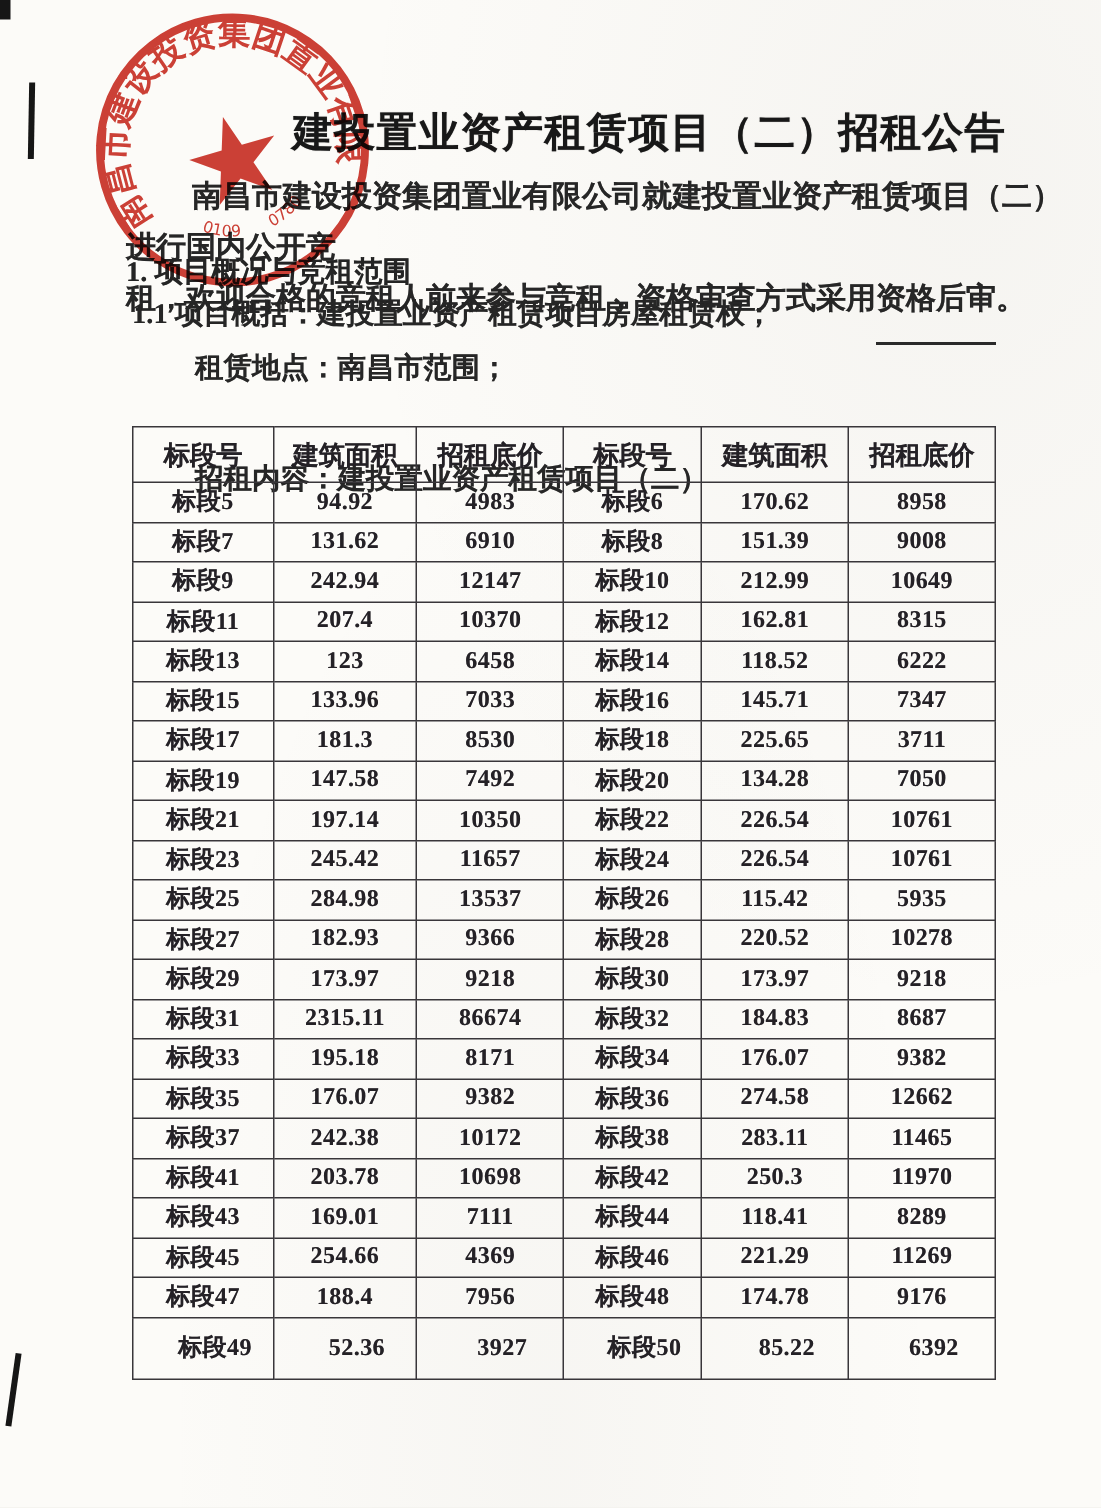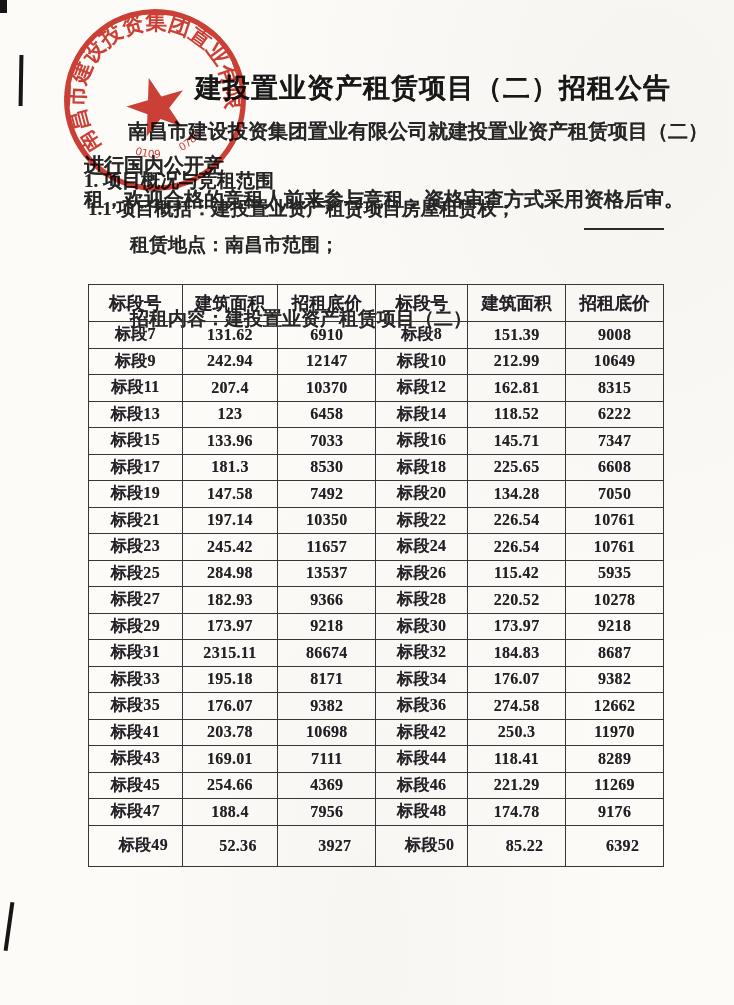--- a/index.html
+++ b/index.html
@@ -139,20 +139,28 @@
           <th>标段号</th>
           <th>建筑面积</th>
           <th>招租底价</th>
           <th>标段号</th>
           <th>建筑面积</th>
           <th>招租底价</th>
         </tr>
       </thead>
     <tbody>
         <tr>
+          <td>标段5</td>
+          <td>94.92</td>
+          <td>4983</td>
+          <td>标段6</td>
+          <td>170.62</td>
+          <td>8958</td>
+        </tr>
+        <tr>
           <td>标段7</td>
           <td>131.62</td>
           <td>6910</td>
           <td>标段8</td>
           <td>151.39</td>
           <td>9008</td>
         </tr>
         <tr>
           <td>标段9</td>
           <td>242.94</td>
@@ -184,21 +192,21 @@
           <td>标段16</td>
           <td>145.71</td>
           <td>7347</td>
         </tr>
         <tr>
           <td>标段17</td>
           <td>181.3</td>
           <td>8530</td>
           <td>标段18</td>
           <td>225.65</td>
-          <td>6608</td>
+          <td>3711</td>
         </tr>
         <tr>
           <td>标段19</td>
           <td>147.58</td>
           <td>7492</td>
           <td>标段20</td>
           <td>134.28</td>
           <td>7050</td>
         </tr>
         <tr>
@@ -257,20 +265,28 @@
           <td>176.07</td>
           <td>9382</td>
         </tr>
         <tr>
           <td>标段35</td>
           <td>176.07</td>
           <td>9382</td>
           <td>标段36</td>
           <td>274.58</td>
           <td>12662</td>
+        </tr>
+        <tr>
+          <td>标段37</td>
+          <td>242.38</td>
+          <td>10172</td>
+          <td>标段38</td>
+          <td>283.11</td>
+          <td>11465</td>
         </tr>
         <tr>
           <td>标段41</td>
           <td>203.78</td>
           <td>10698</td>
           <td>标段42</td>
           <td>250.3</td>
           <td>11970</td>
         </tr>
         <tr>

